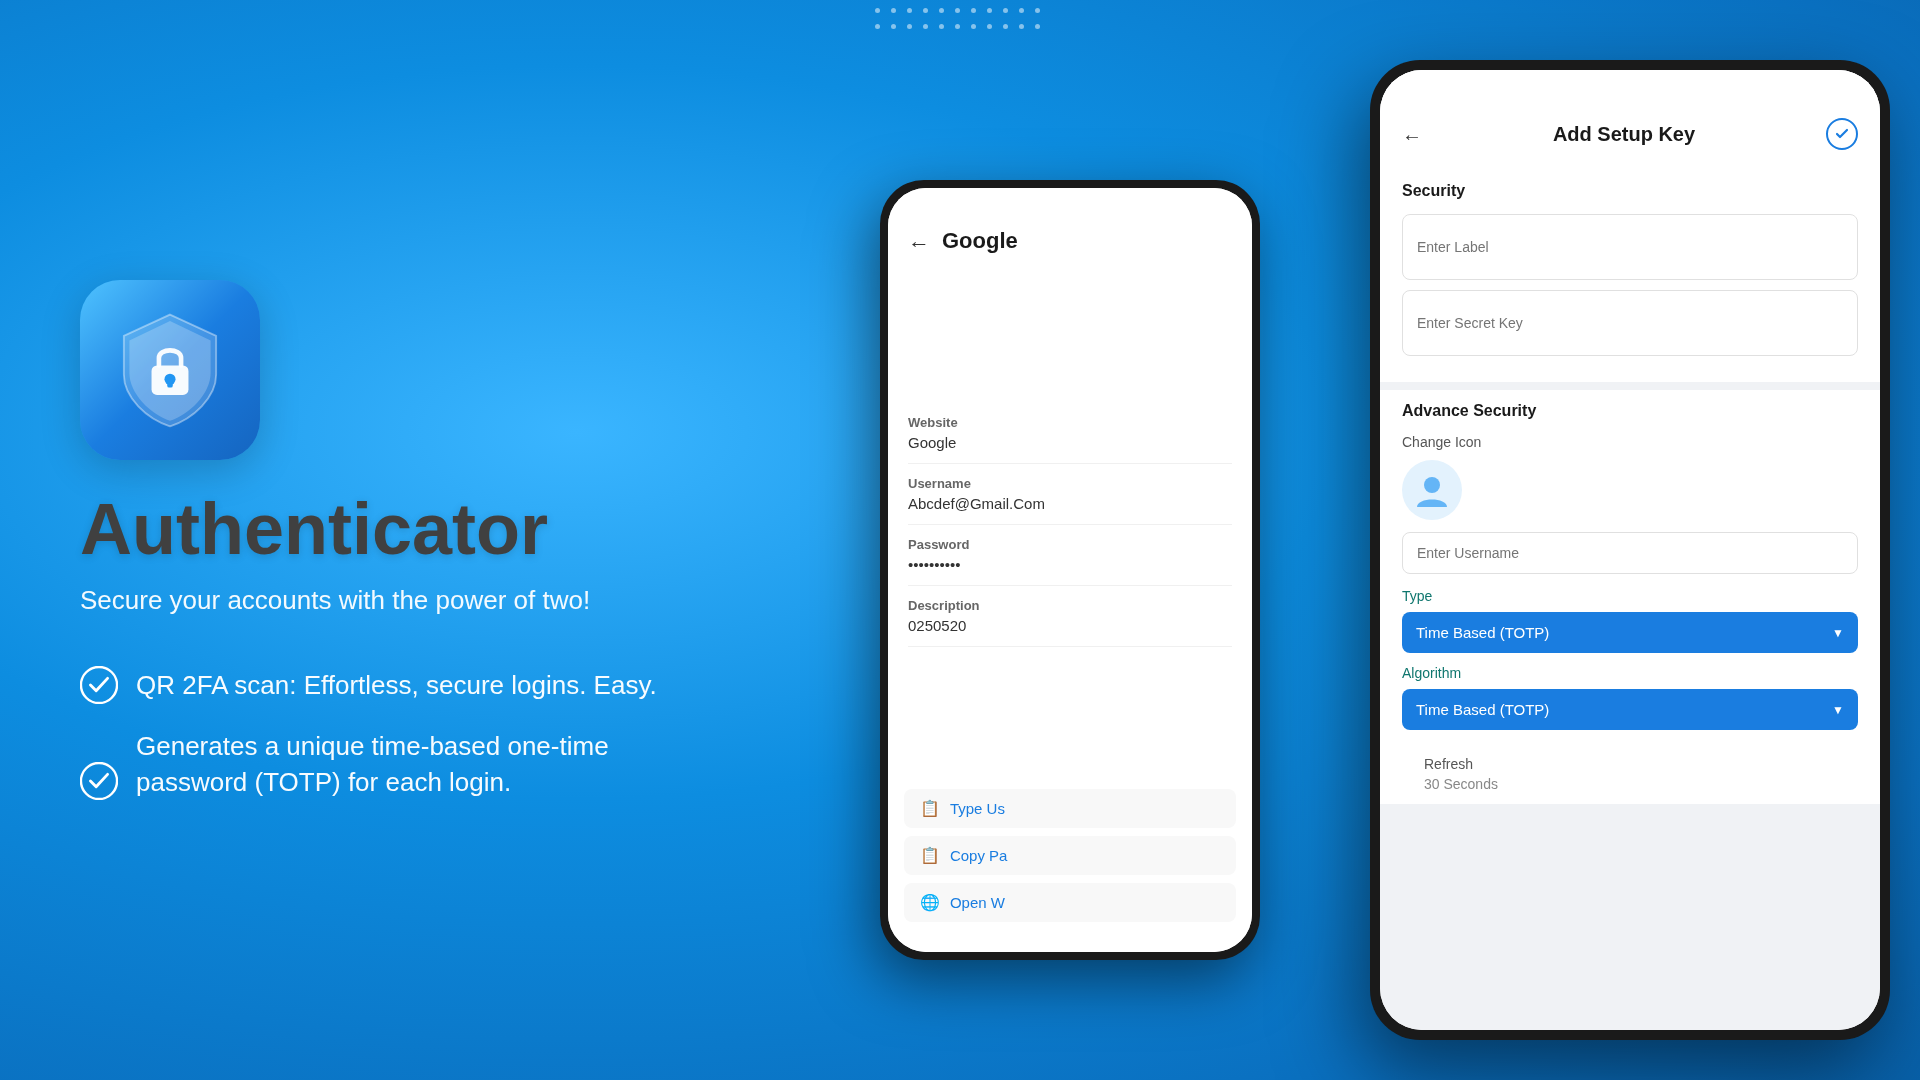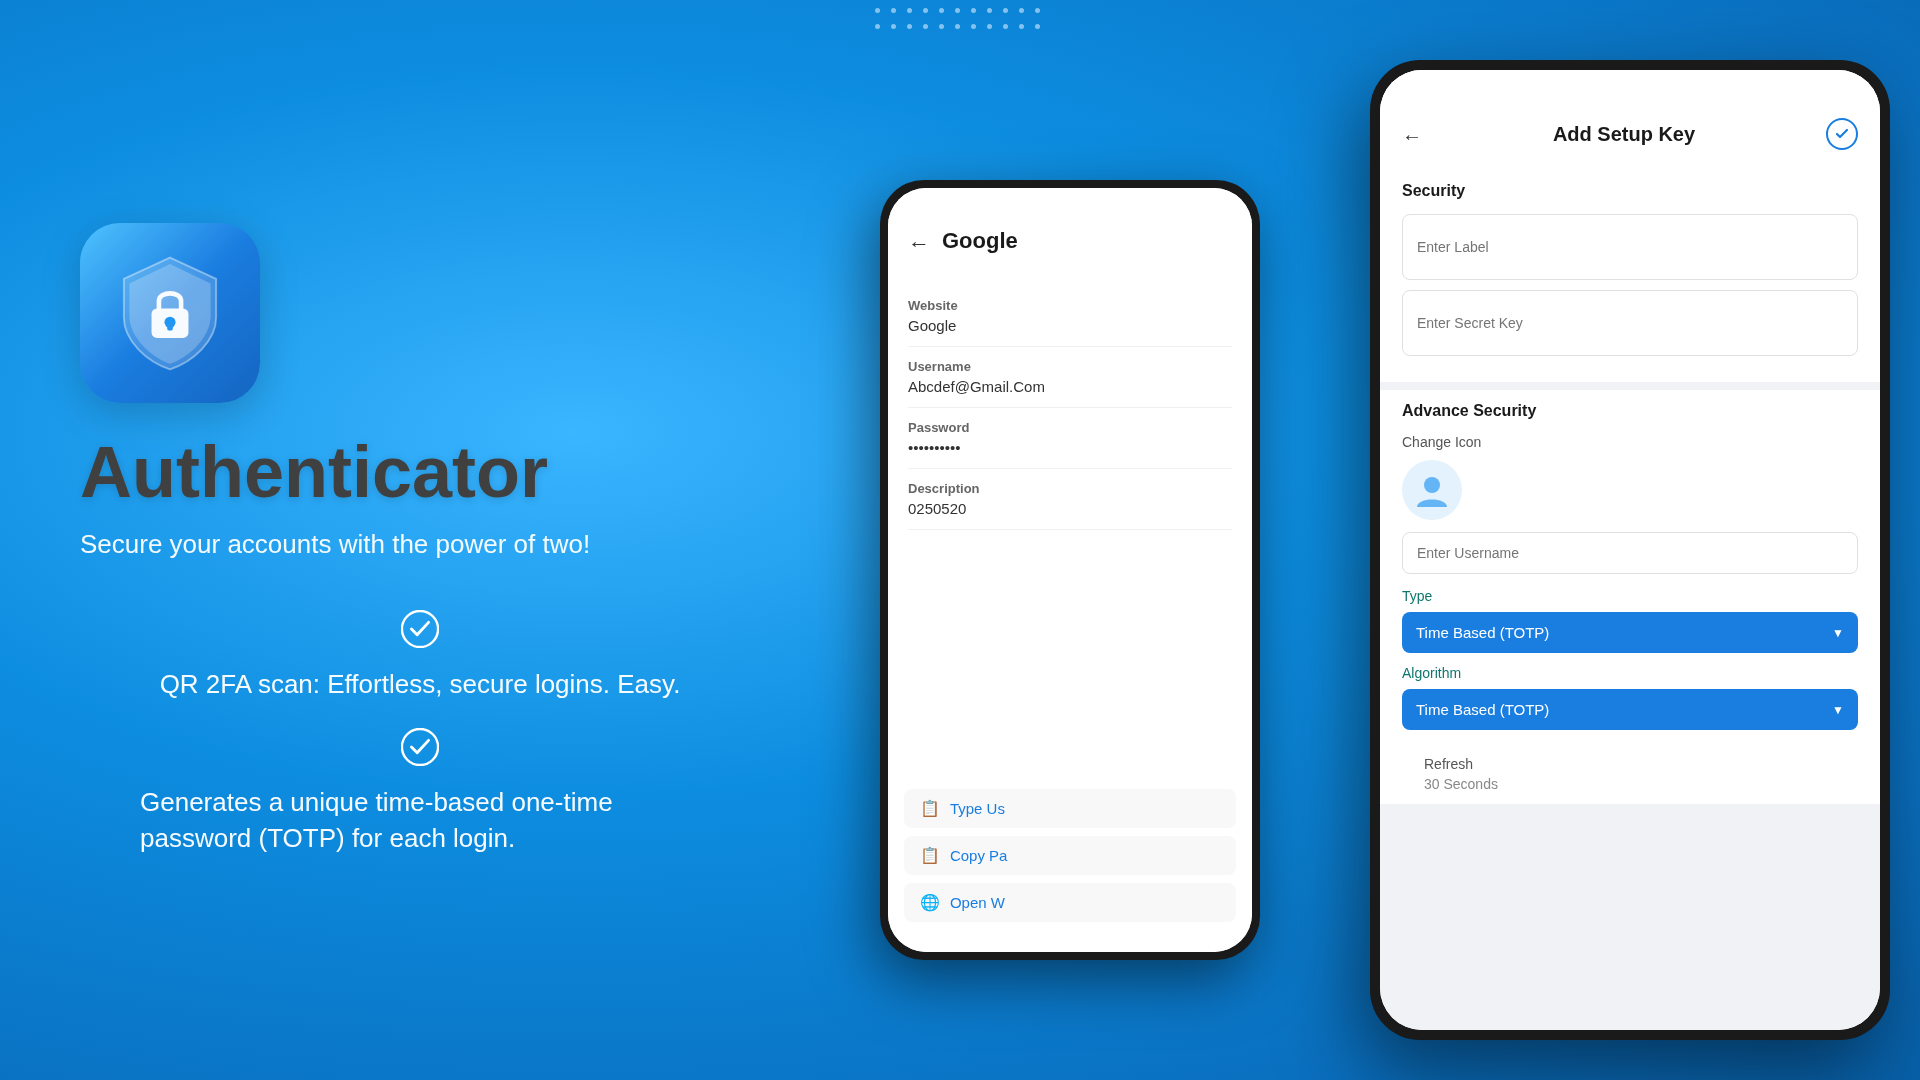--- a/index.html
+++ b/index.html
@@ -89,23 +89,22 @@
 
     .feature-list {
       list-style: none;
       display: flex;
       flex-direction: column;
       gap: 24px;
     }
 
     .feature-item {
       display: flex;
-      align-items: center;
+      align-items: flex-end;
       gap: 18px;
-      flex-direction: column;
     }
 
     .check-icon {
       width: 38px;
       height: 38px;
       flex-shrink: 0;
       margin-top: 2px;
     }
 
     .feature-text {
@@ -174,20 +173,21 @@
       color: #1a1a1a;
     }
 
     .phone-back-content {
       flex: 1;
       padding: 16px 20px;
       background: #fff;
       display: flex;
       flex-direction: column;
       gap: 0;
+      justify-content: center;
     }
 
     .detail-row {
       padding: 12px 0;
       border-bottom: 1px solid #f0f0f0;
     }
 
     .detail-label {
       font-size: 13px;
       font-weight: 600;

